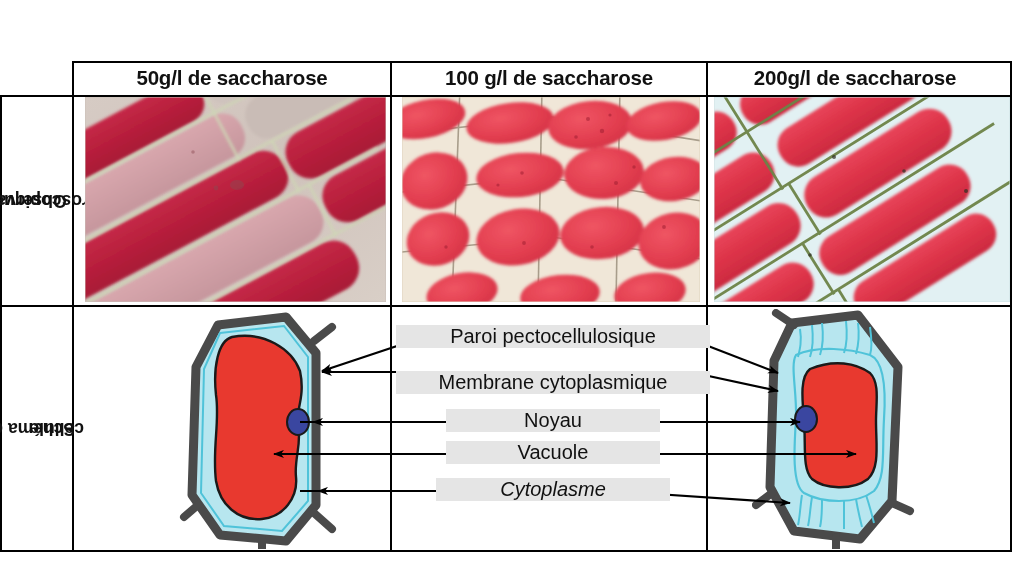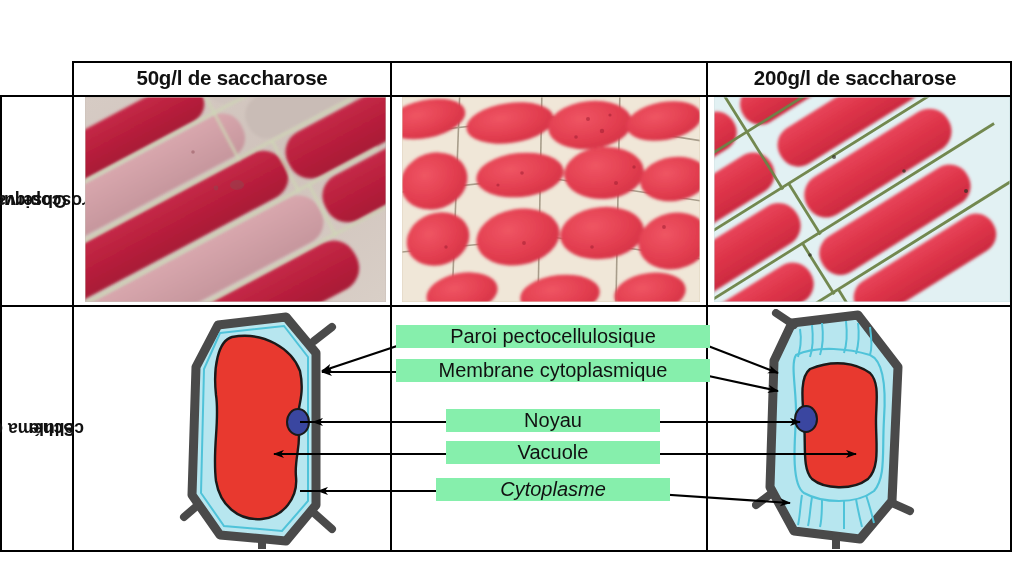--- a/index.html
+++ b/index.html
@@ -37,21 +37,21 @@
   .micro{position:absolute;overflow:hidden;background:#fff;}
   .mimg{position:absolute;left:0;top:0;width:100%;height:100%;overflow:hidden;}
 
   
   .diag{position:absolute;}
   .diag svg{display:block;}
 
   
   .lbl{
     position:absolute;text-align:center;font-size:20px;color:#111;
-    white-space:nowrap;background:#86efac;padding:0 7px;
+    white-space:nowrap;background:#e5e5e5;padding:0 7px;
     font-family:"Liberation Sans","DejaVu Sans",sans-serif;
   }
   .leader-svg{position:absolute;left:0;top:0;overflow:visible;}
 </style>
 </head>
 <body>
 
 <div class="sheet">
 
   <div class="tbl">
@@ -61,20 +61,21 @@
     <div class="hline" style="top:244px; left:0px;  width:1012px;"></div>
     <div class="hline" style="top:489px; left:0px;  width:1012px;"></div>
 
     <div class="vline" style="left:0px;   top:34px; height:455px;"></div>
     <div class="vline" style="left:72px;  top:0px;  height:489px;"></div>
     <div class="vline" style="left:390px; top:0px;  height:489px;"></div>
     <div class="vline" style="left:706px; top:0px;  height:489px;"></div>
     <div class="vline" style="left:1010px;top:0px;  height:489px;"></div>
 
     <div class="hdr-cell" style="left:74px;  width:316px;">50g/l de saccharose</div>
+    <div class="hdr-cell" style="left:392px; width:314px;">100 g/l de saccharose</div>
     <div class="hdr-cell" style="left:708px; width:294px;">200g/l de saccharose</div>
 
     <div class="rowlbl" style="top:36px; height:208px;">
       <span>
         <span>Observation</span><br>
         <span>microscopique</span>
       </span>
     </div>
 
     <div class="rowlbl" style="top:246px; height:243px;">
@@ -342,19 +343,19 @@
 
         <path d="M690 278 L778 312" marker-end="url(#arrR)"></path>
         <path d="M690 311 L778 330" marker-end="url(#arrR)"></path>
         <path d="M612 361 L800 361" marker-end="url(#arrR)"></path>
         <path d="M612 393 L856 393" marker-end="url(#arrR)"></path>
         <path d="M612 430 L790 442" marker-end="url(#arrR)"></path>
       </g>
     </svg>
 
     <div class="lbl" style="left:396px; top:264px; width:300px;">Paroi pectocellulosique</div>
-    <div class="lbl" style="left:396px; top:298px; width:300px;text-align:center;">Membrane cytoplasmique</div>
+    <div class="lbl" style="left:396px; top:310px; width:300px;text-align:center;">Membrane cytoplasmique</div>
     <div class="lbl" style="left:446px; top:348px; width:200px;">Noyau</div>
     <div class="lbl" style="left:446px; top:380px; width:200px;">Vacuole</div>
     <div class="lbl" style="left:436px; top:417px; width:220px;font-style:italic;">Cytoplasme</div>
 
   </div>
 </div>
 
 </body></html>

